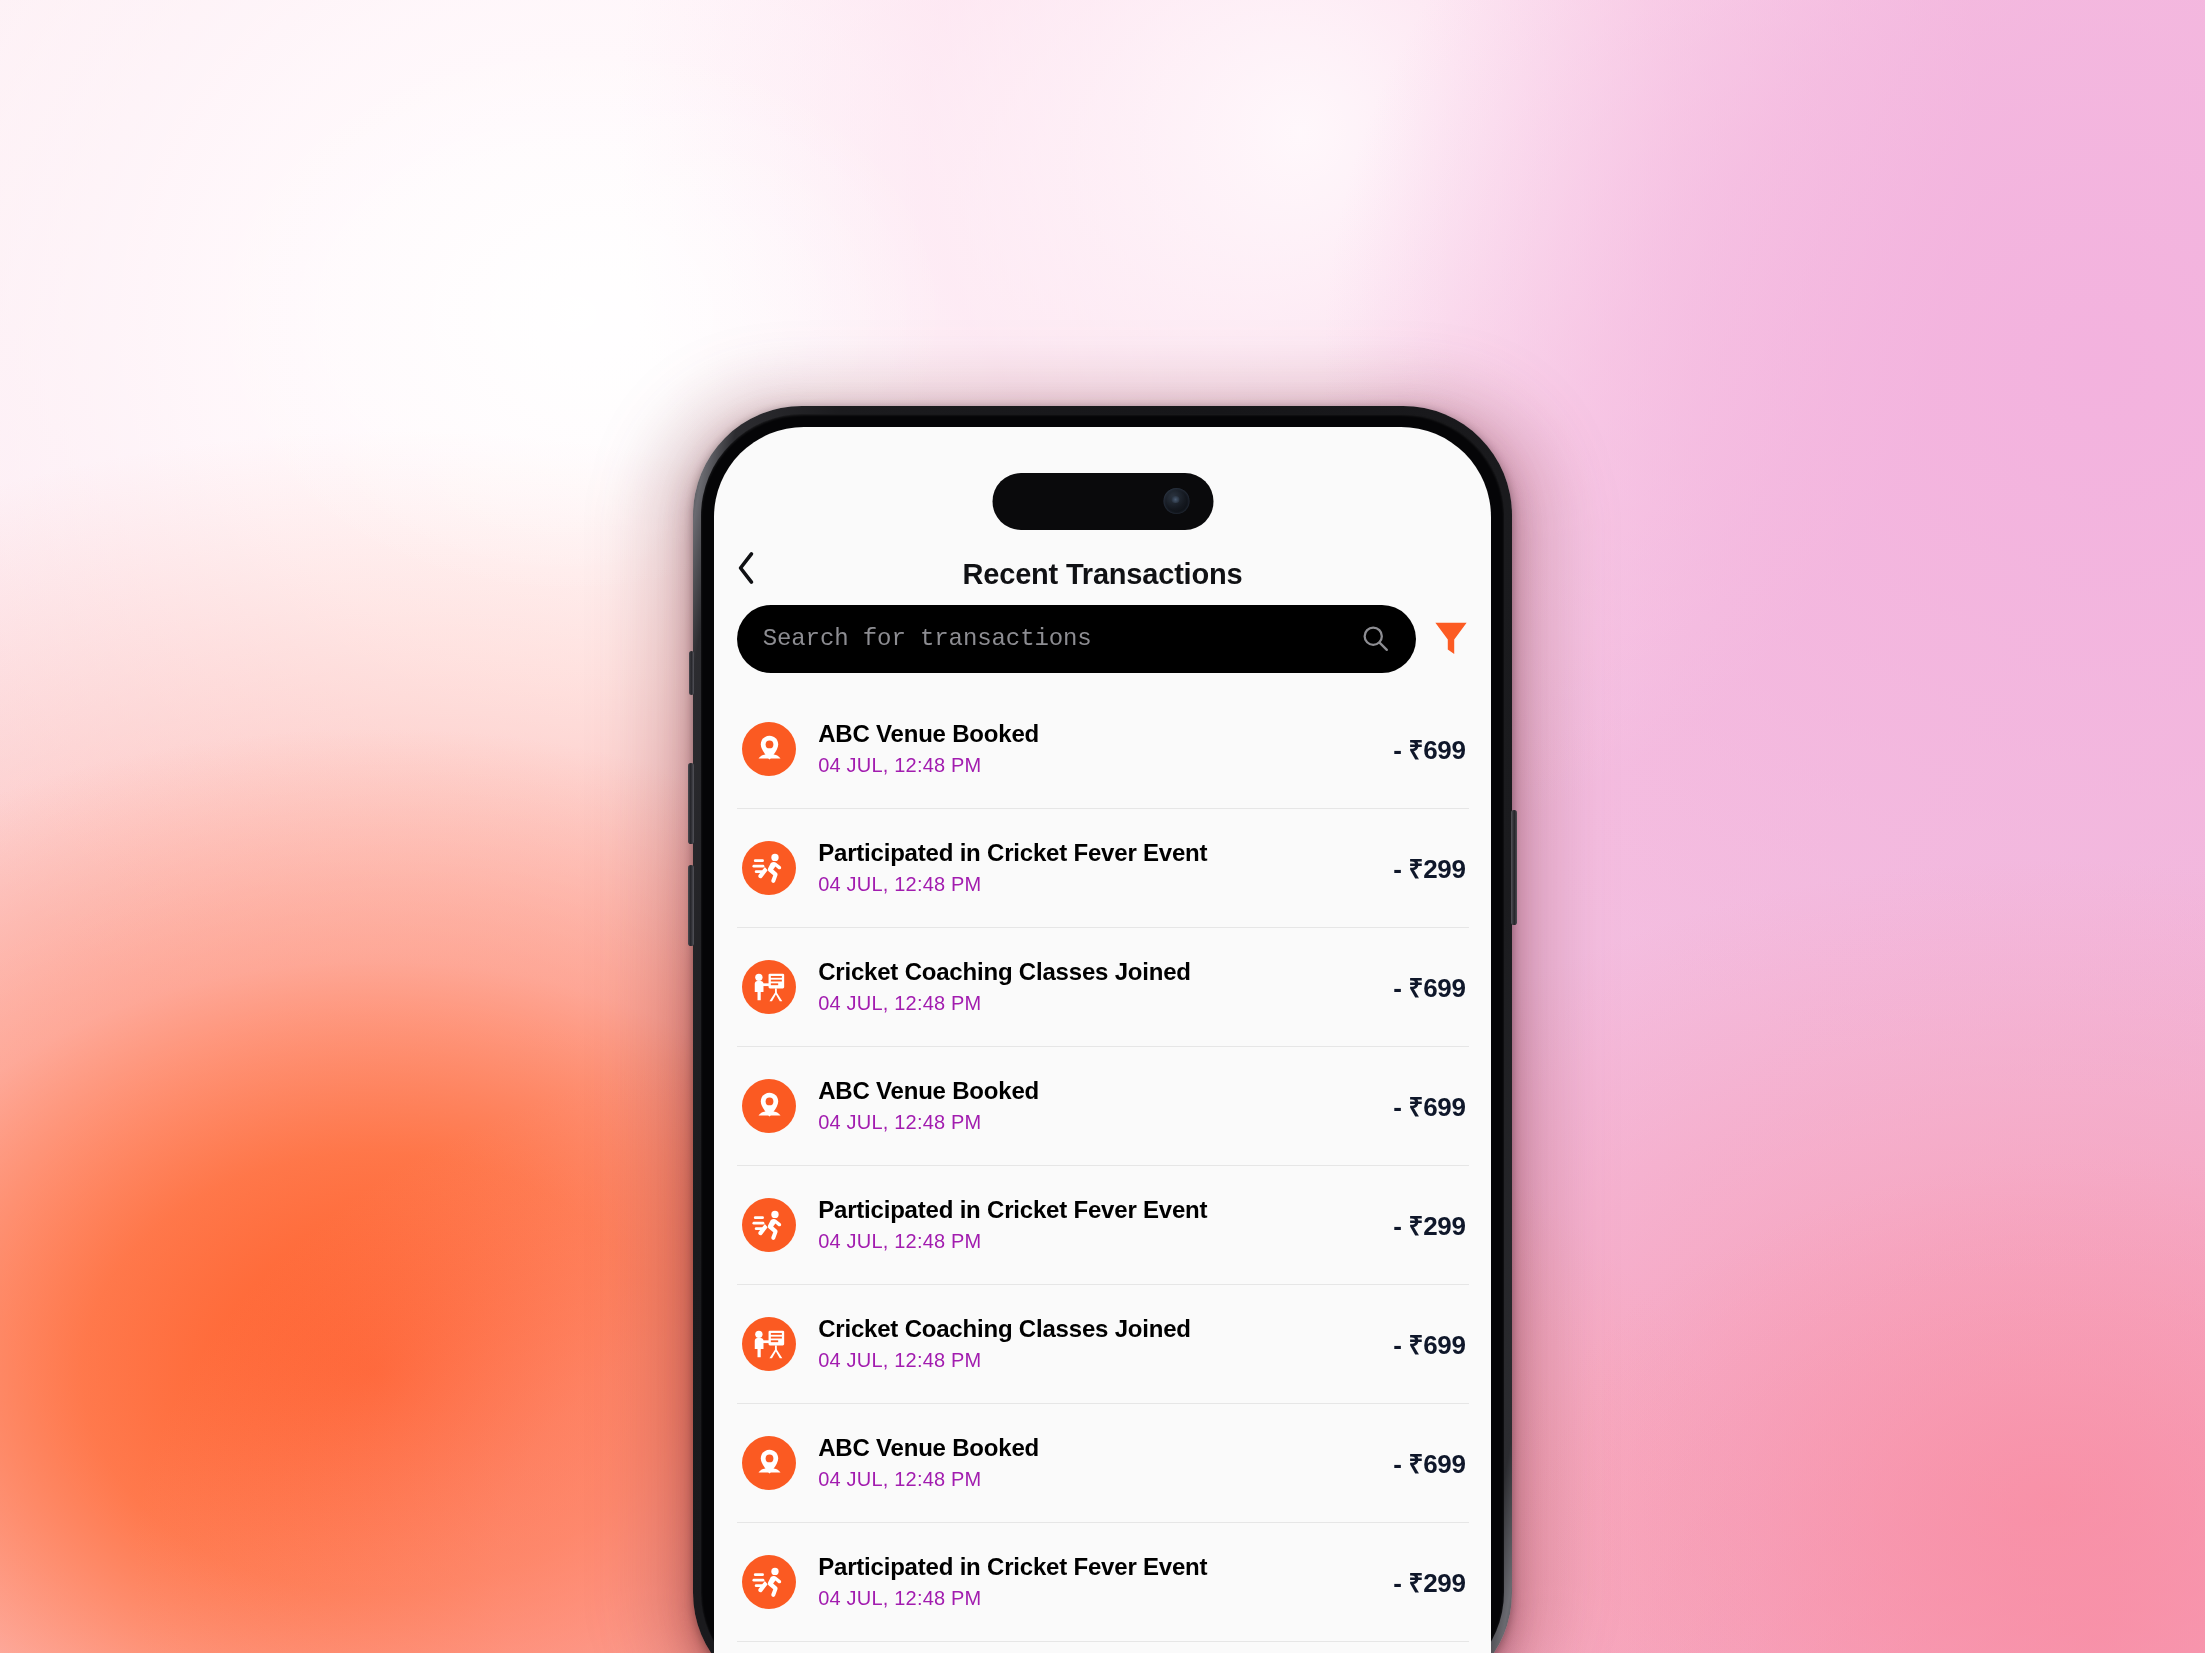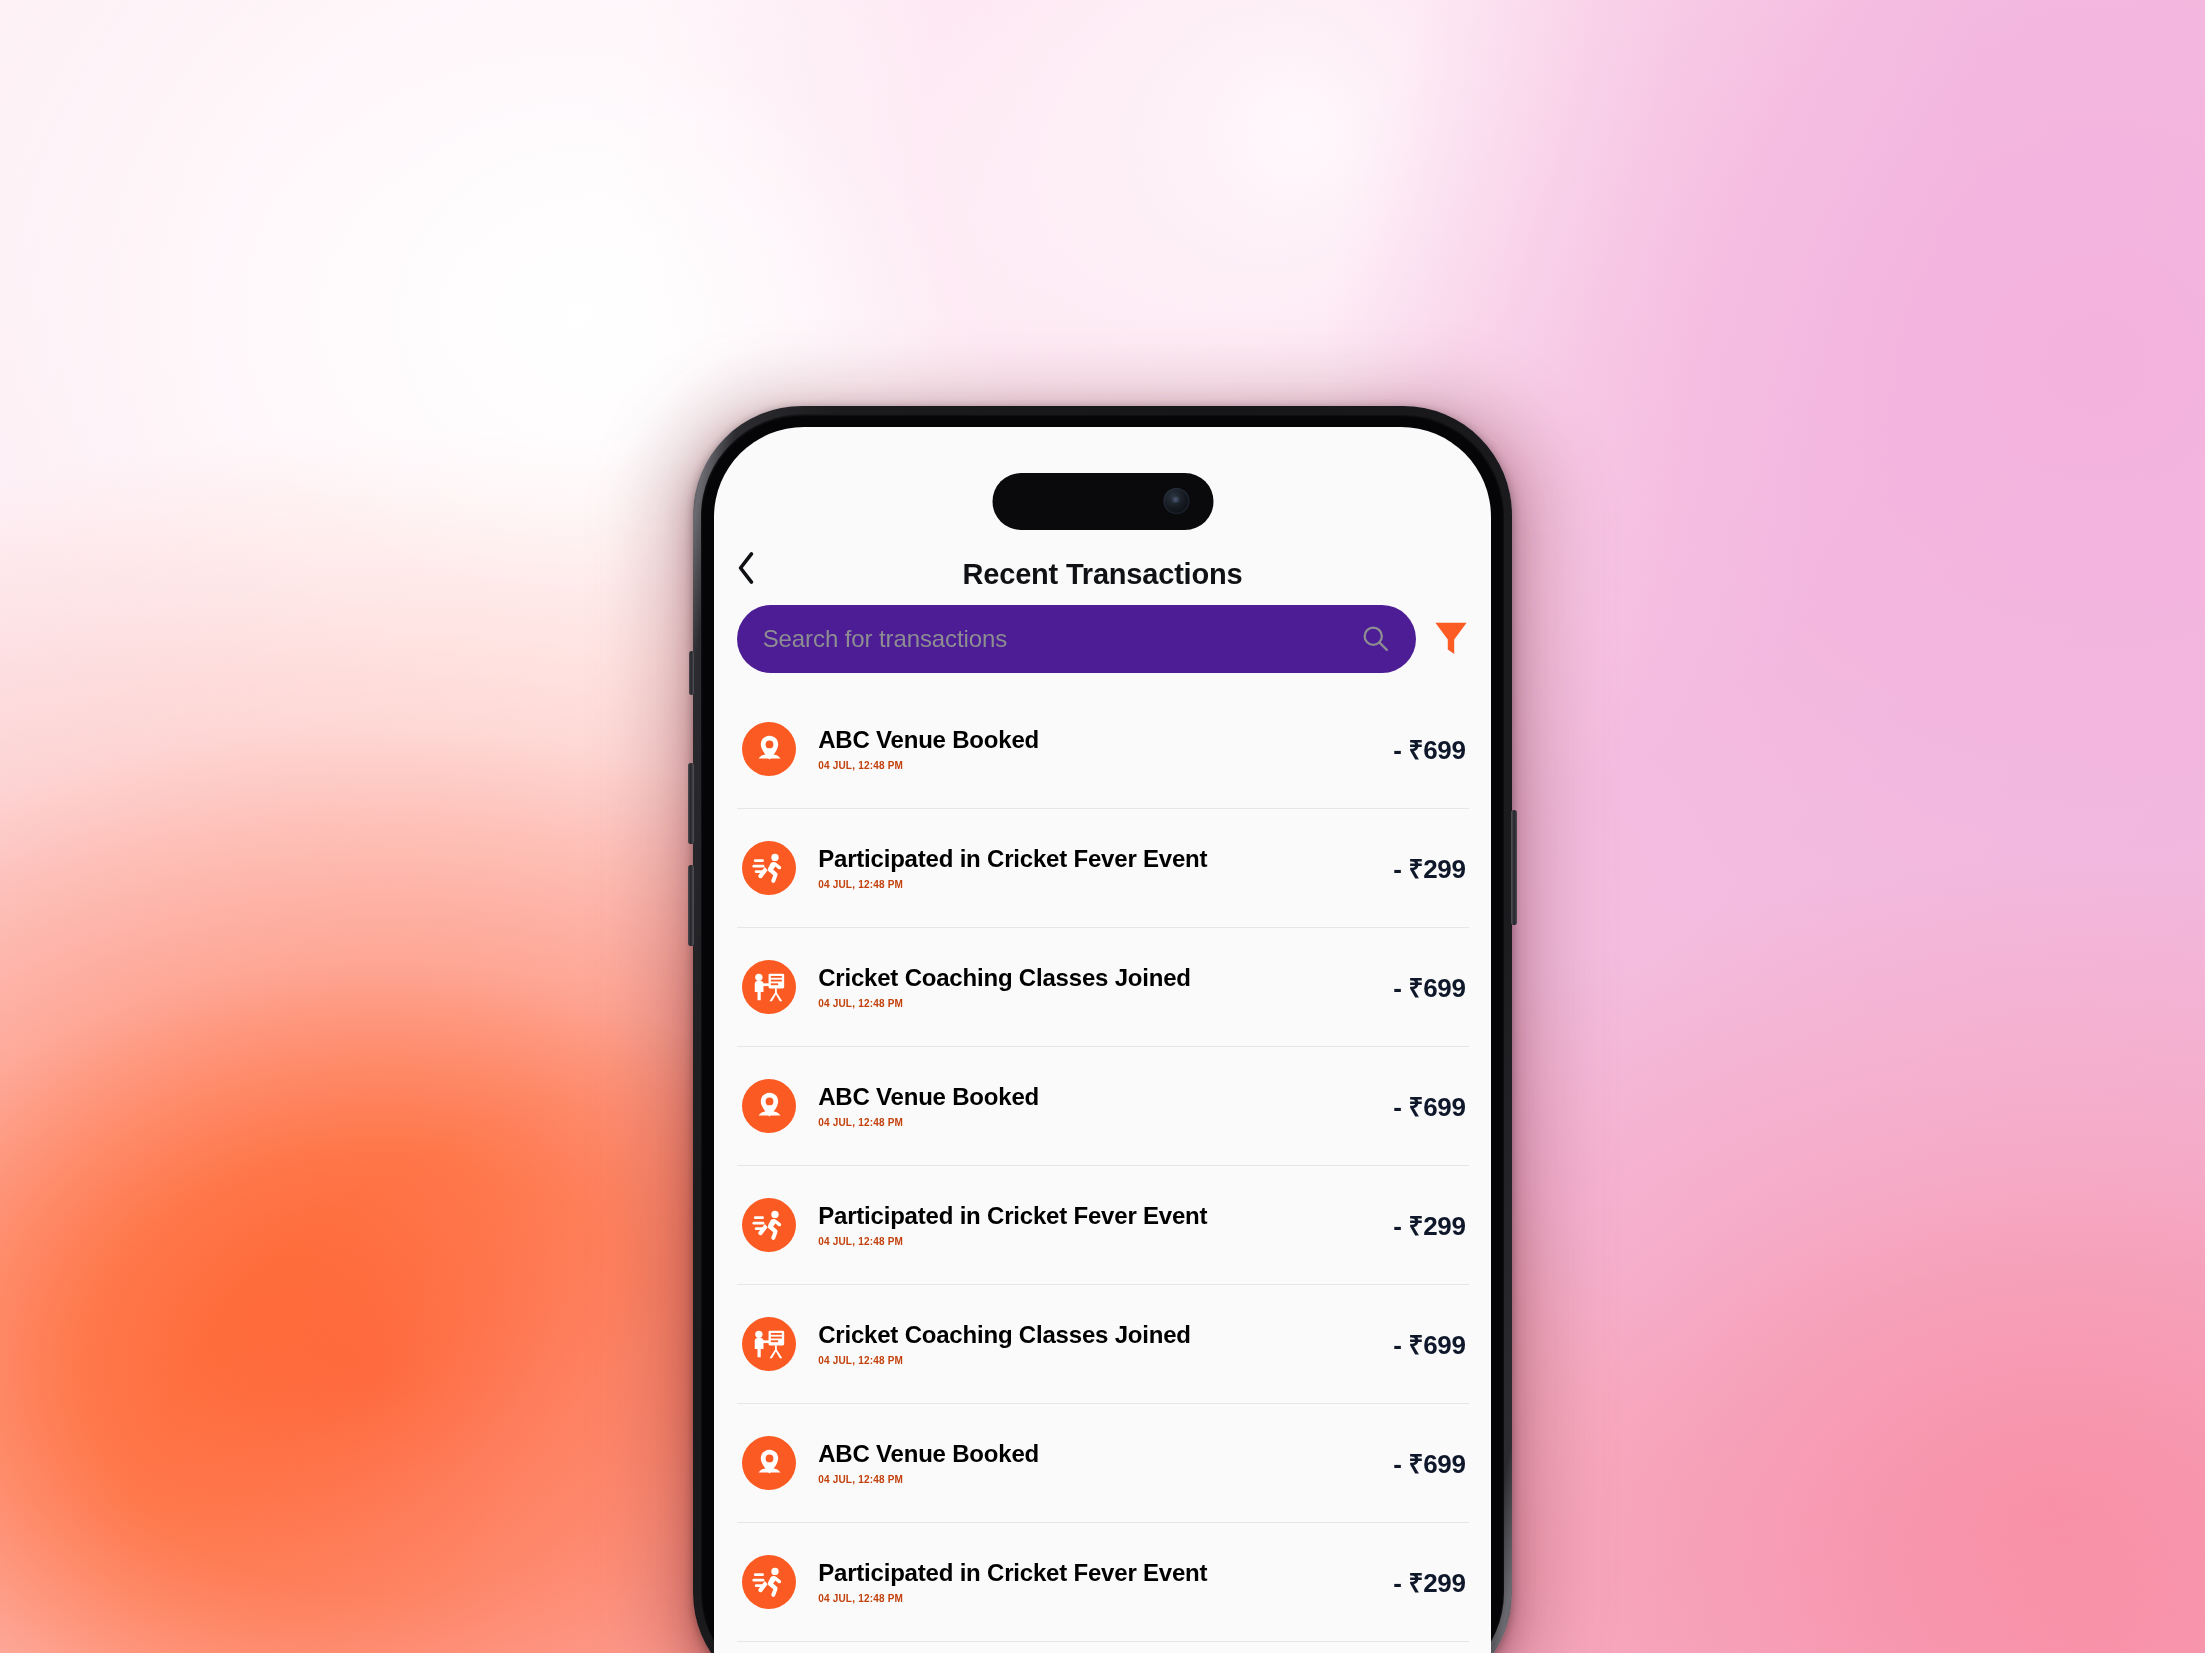--- a/index.html
+++ b/index.html
@@ -136,22 +136,22 @@
     letter-spacing:-0.2px;
   }
 
   
   .search-row {
     position:absolute; left:0; top:178px; width:100%;
     display:flex; align-items:center; padding:0 22px 0 23px; gap:17.5px;
   }
   .search-box {
     flex:1; height:68px; border-radius:34px;
-    background:#4c1d95;
-    display:flex; align-items:center; padding:0 26px 0 26px;
+    background:#000000;
+    display:flex; align-items:center; padding:0 26px 0 26px;font-family:Liberation Mono, monospace;
   }
   .search-placeholder {
     flex:1; font-size:24px; color:#8D8D92; letter-spacing:-0.1px;
   }
   .search-icon { width:29px; height:29px; flex:0 0 auto; }
   .filter-btn {
     width:36px; height:36px; flex:0 0 auto;
     display:flex; align-items:center; justify-content:center;
   }
 
@@ -169,22 +169,22 @@
     background:#FB5A22;
     display:flex; align-items:center; justify-content:center;
   }
   .tx-icon svg { display:block; }
   .tx-text { flex:1; margin-left:22px; min-width:0; }
   .tx-title {
     font-size:24px; font-weight:700; color:#000000;
     letter-spacing:-0.2px; line-height:1.08; white-space:nowrap;
   }
   .tx-date {
-    margin-top:6.9px; font-size:10px; color:#c2410c;
-    letter-spacing:0.2px; font-weight:700;
+    margin-top:6.9px; font-size:20px; color:#a21caf;
+    letter-spacing:0.2px; font-weight:400;
   }
   .tx-amount {
     flex:0 0 auto; margin-left:12px;
     font-size:26px; font-weight:700; color:#0f172a;
     letter-spacing:-0.3px; white-space:nowrap;
   }
 </style>
 </head>
 <body>
 

